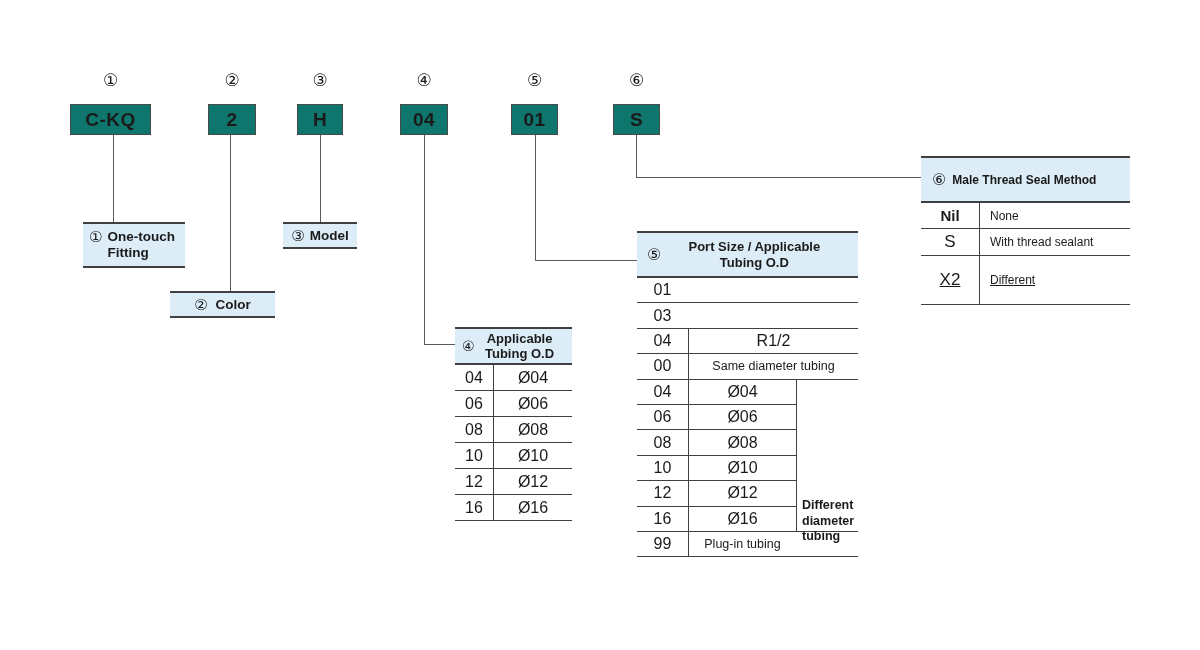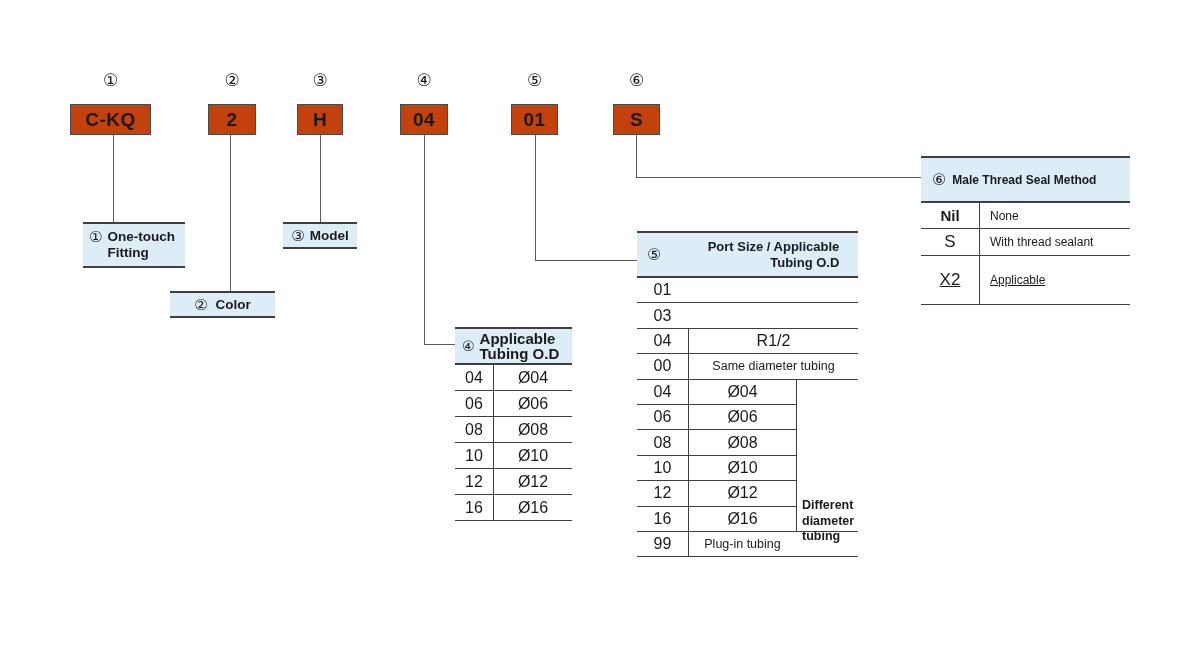--- a/index.html
+++ b/index.html
@@ -12,21 +12,21 @@
   .canvas{
     position:relative;width:1200px;height:650px;background:#fff;overflow:hidden;
     font-family:"Liberation Sans","DejaVu Sans",sans-serif;color:var(--ink);
   }
   
   .code-item{position:absolute;top:71px;text-align:center;}
   .code-item .circ{display:block;font-size:17px;line-height:20px;}
   .code-item .cbox{
     box-sizing:border-box;margin-top:13px;height:31px;border:1.5px solid #4a4a4a;
     display:flex;align-items:center;justify-content:center;
-    font-weight:bold;font-size:19px;letter-spacing:.5px;background:#c2410c;
+    font-weight:bold;font-size:19px;letter-spacing:.5px;background:#0f766e;
   }
   
   .ln{position:absolute;background:var(--conn);}
   
   .callout{
     position:absolute;box-sizing:border-box;background:var(--fill);
     border-top:2px solid var(--line);border-bottom:2px solid var(--line);
     display:flex;align-items:center;font-weight:bold;font-size:13.5px;
   }
   .callout .circ{font-weight:normal;font-size:15px;}
@@ -37,29 +37,29 @@
     border-top:2px solid var(--line);border-bottom:2px solid var(--line);
     display:flex;align-items:center;font-weight:bold;
   }
   .thead .circ{font-weight:normal;flex:none;}
   .tbl{position:absolute;}
   .cell{box-sizing:border-box;display:flex;align-items:center;justify-content:center;}
   
   .t4{left:455px;top:327px;width:117px;}
   .t4 .thead{height:38px;padding-left:7px;gap:5px;}
   .t4 .thead .circ{font-size:14px;}
-  .t4 .thead .ttl{font-size:15px;line-height:15px;width:80px;text-align:left;}
+  .t4 .thead .ttl{font-size:13px;line-height:15px;width:80px;text-align:center;}
   .t4-row{display:flex;height:26px;box-sizing:border-box;border-bottom:1.5px solid var(--line);}
   .t4-row .c1{width:38px;font-size:16px;}
   .t4-row .c2{flex:1;border-left:1.5px solid var(--line);font-size:16px;}
   
   .t5{left:637px;top:231px;width:221px;}
   .t5 .thead{height:47px;padding-left:10px;gap:8px;}
   .t5 .thead .circ{font-size:16px;}
-  .t5 .thead .ttl{font-size:13px;line-height:16px;width:170px;text-align:right;}
+  .t5 .thead .ttl{font-size:13px;line-height:16px;width:170px;text-align:center;}
   .t5-row{display:flex;height:25.4px;box-sizing:border-box;}
   .t5-row .c1{width:51px;font-size:16px;}
   .t5-row .c2{flex:1;border-left:1.5px solid var(--line);font-size:16px;}
   .t5-row.fullb{border-bottom:1.5px solid var(--line);}
   .t5-row.split .c2{flex:none;width:108px;}
   .t5-row.split .c3{flex:1;border-left:1.5px solid var(--line);}
   .t5-row.split .c1,.t5-row.split .c2{border-bottom:1.5px solid var(--line);}
   .t5-row.split.lastsplit .c3{border-bottom:1.5px solid var(--line);}
   .t5-row.plug .c2{flex:none;width:108px;}
   .t5-row.plug .c3{flex:1;}
@@ -228,17 +228,17 @@
     <div class="t6-row h26">
       <div class="cell c1 bold">Nil</div>
       <div class="cell c2">None</div>
     </div>
     <div class="t6-row h27">
       <div class="cell c1">S</div>
       <div class="cell c2">With thread sealant</div>
     </div>
     <div class="t6-row h49">
       <div class="cell c1">X2</div>
-      <div class="cell c2">Applicable</div>
+      <div class="cell c2">Different</div>
     </div>
   </div>
 
 </div>
 
 </body></html>

